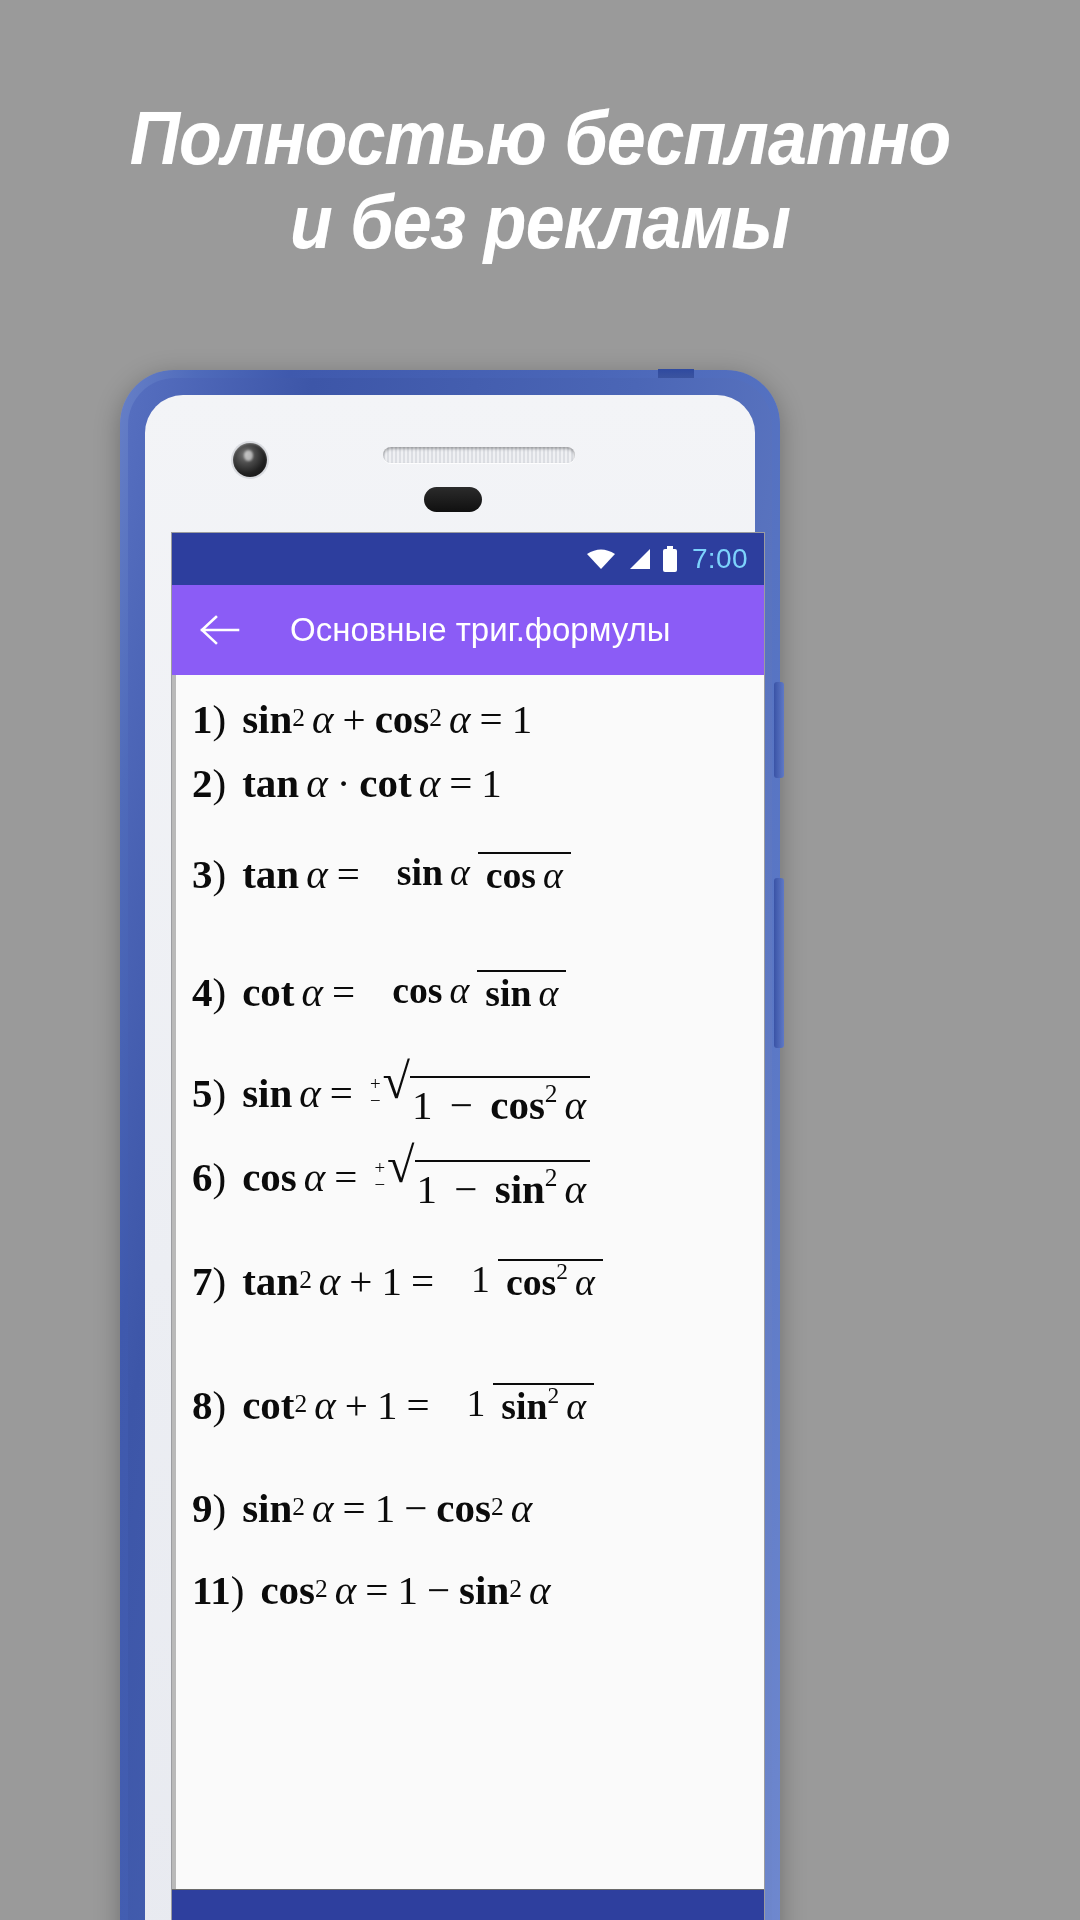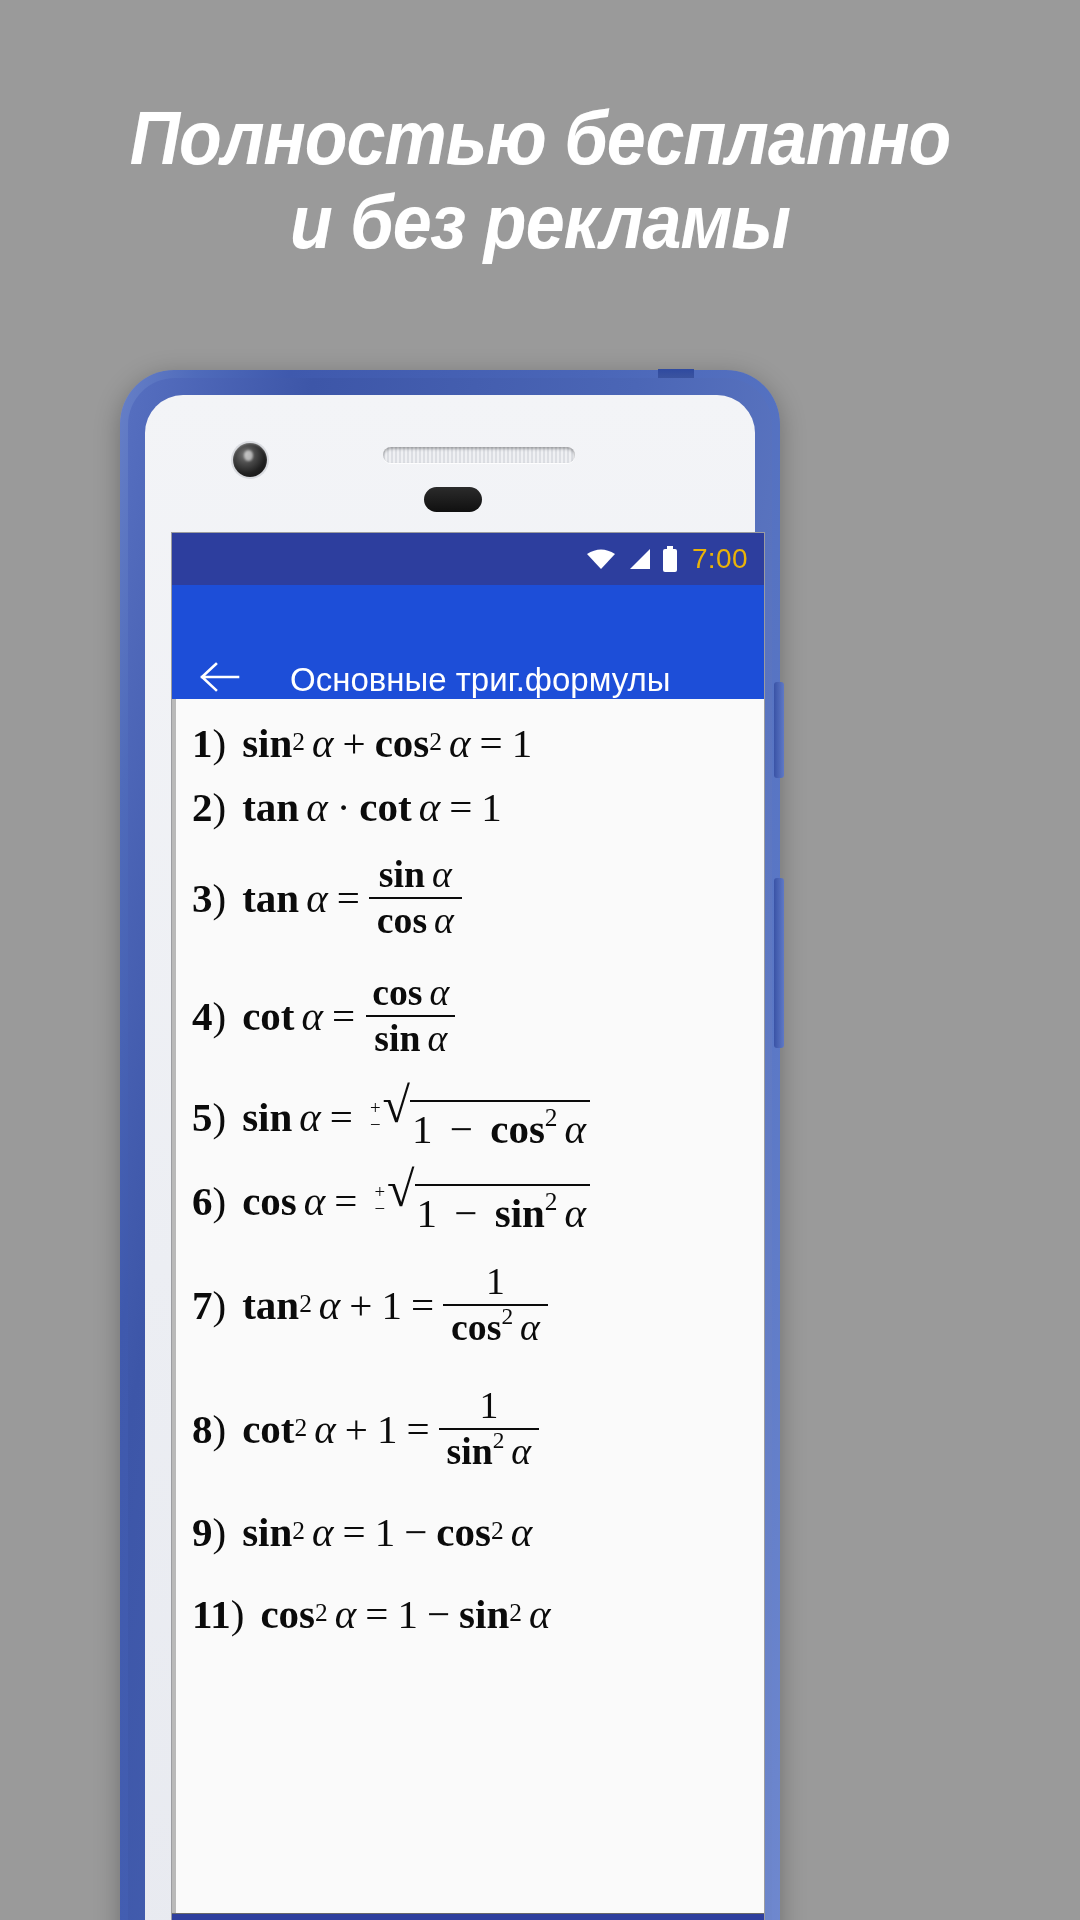--- a/index.html
+++ b/index.html
@@ -83,27 +83,27 @@
     height:52px;background:#2d3e9e;
     display:flex;align-items:center;justify-content:flex-end;
     padding-right:16px;box-sizing:border-box;
   }
   .sb-icons{display:flex;align-items:center;gap:11px;}
   .ic-wifi{
     width:30px;height:22px;position:relative;
   }
   .ic-wifi svg,.ic-signal svg,.ic-batt svg{display:block;}
   #sb-clock{
-    color:#eab308;font-size:28px;font-weight:500;margin-left:14px;
+    color:#7dd3fc;font-size:28px;font-weight:500;margin-left:14px;
     font-family:"Liberation Sans",sans-serif;letter-spacing:.4px;
   }
 
   #appbar{
-    height:114px;background:#1d4ed8;
-    display:flex;align-items:flex-end;box-sizing:border-box;padding-left:26px;
+    height:90px;background:#8b5cf6;
+    display:flex;align-items:center;box-sizing:border-box;padding-left:26px;
   }
   #back-arrow{
     width:44px;height:44px;flex:0 0 auto;display:flex;align-items:center;justify-content:center;
   }
   #appbar-title{
     color:#ffffff;font-size:33px;font-weight:400;margin-left:48px;
     font-family:"Liberation Sans",sans-serif;white-space:nowrap;
   }
 
   
@@ -127,22 +127,22 @@
   .fbody{
     margin-left:16px;font-size:41px;display:flex;align-items:center;
     white-space:nowrap;font-family:"Liberation Serif","DejaVu Serif",serif;
   }
   .op{margin:0 9px;}
   .opn{margin:0 7px;}
   .fn{font-style:normal;font-weight:bold;}
   .alpha{font-style:italic;margin-left:7px;}
   .sup{font-size:0.62em;vertical-align:super;line-height:0;position:relative;top:-2px;}
   .frac{
-    display:inline-flex;flex-direction:column;align-items:center;
-    vertical-align:middle;margin:0 0;font-size:0.92em;
+    display:inline-flex;flex-direction:row;align-items:center;
+    vertical-align:middle;margin:0 20px;font-size:0.92em;
   }
   .frac .num{padding:0 8px 2px 8px;line-height:1.06;}
   .frac .den{padding:2px 8px 0 8px;line-height:1.06;border-top:2.4px solid #0b0b0b;}
   .pm{
     display:inline-flex;flex-direction:column;align-items:center;justify-content:center;
     font-size:0.46em;line-height:0.92;margin:0 2px 0 8px;position:relative;top:-1px;
   }
   .radical{display:inline-flex;align-items:stretch;}
   .radsign{font-size:1.22em;line-height:1;position:relative;top:-2px;}
   .radbody{

